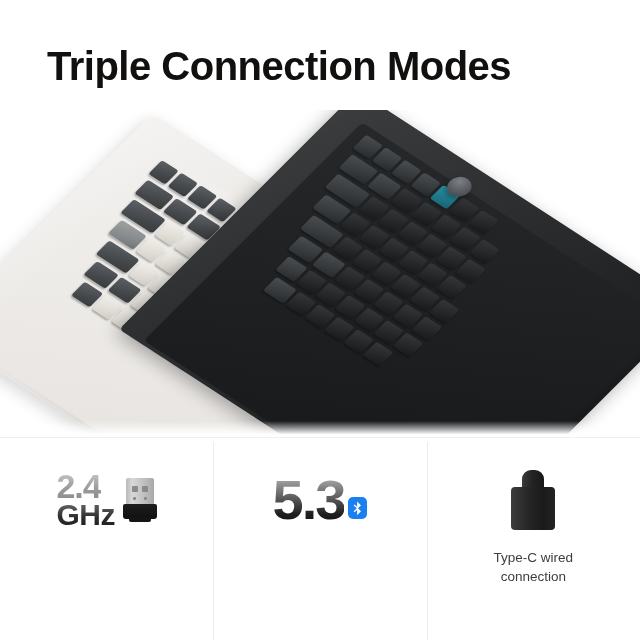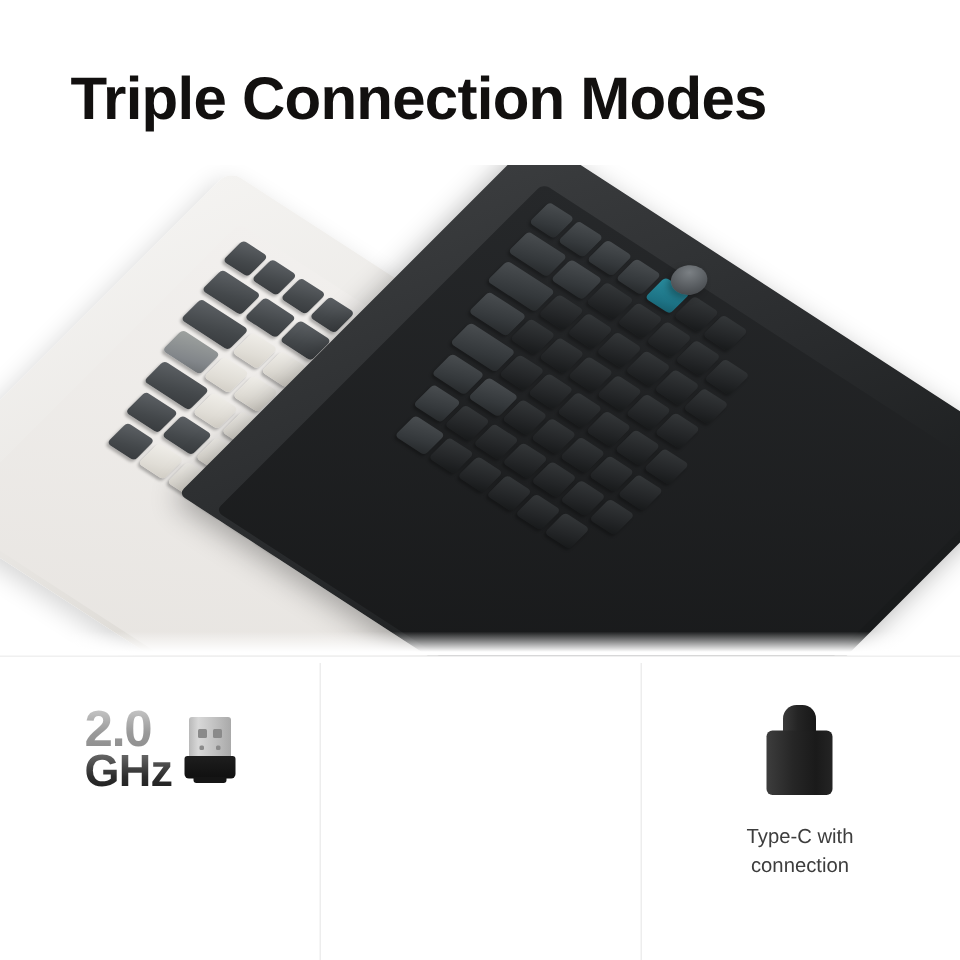--- a/index.html
+++ b/index.html
@@ -409,43 +409,53 @@
     </div>
 
     <div class="hero-fade"></div>
   </div>
 
   <div class="features">
 
     <div class="feature">
       <div class="f-art">
         <div class="ghz-lockup">
-          <span class="ghz-num">2.0</span>
+          <span class="ghz-num">2.4</span>
           <span class="ghz-unit">GHz</span>
         </div>
         <div class="dongle">
           <div class="metal"></div>
           <div class="pin p1"></div>
           <div class="pin p2"></div>
           <div class="dot d1"></div>
           <div class="dot d2"></div>
           <div class="body"></div>
           <div class="foot"></div>
         </div>
       </div>
     </div>
 
     <div class="feature">
+      <div class="f-art">
+        <div class="bt-lockup">
+          <span class="bt-num">5.3</span>
+          <span class="bt-badge" style="background:#1a7ff0;">
+            <svg width="11" height="15" viewBox="0 0 24 32" aria-hidden="true">
+              <path d="M11.2 0.8 L19.6 9.2 L13.0 15.6 L19.6 22.2 L11.2 30.8 L11.2 19.2 L5.6 24.0 L3.6 21.8 L10.6 15.6 L3.6 9.6 L5.6 7.4 L11.2 12.2 Z" fill="#ffffff"></path>
+            </svg>
+          </span>
+        </div>
+      </div>
     </div>
 
     <div class="feature">
       <div class="f-art">
         <div class="typec">
           <div class="tip"></div>
           <div class="shell"></div>
         </div>
       </div>
-      <div class="f-cap">Type-C with
+      <div class="f-cap">Type-C wired
 connection</div>
     </div>
 
   </div>
 </div>
 
 </body></html>

